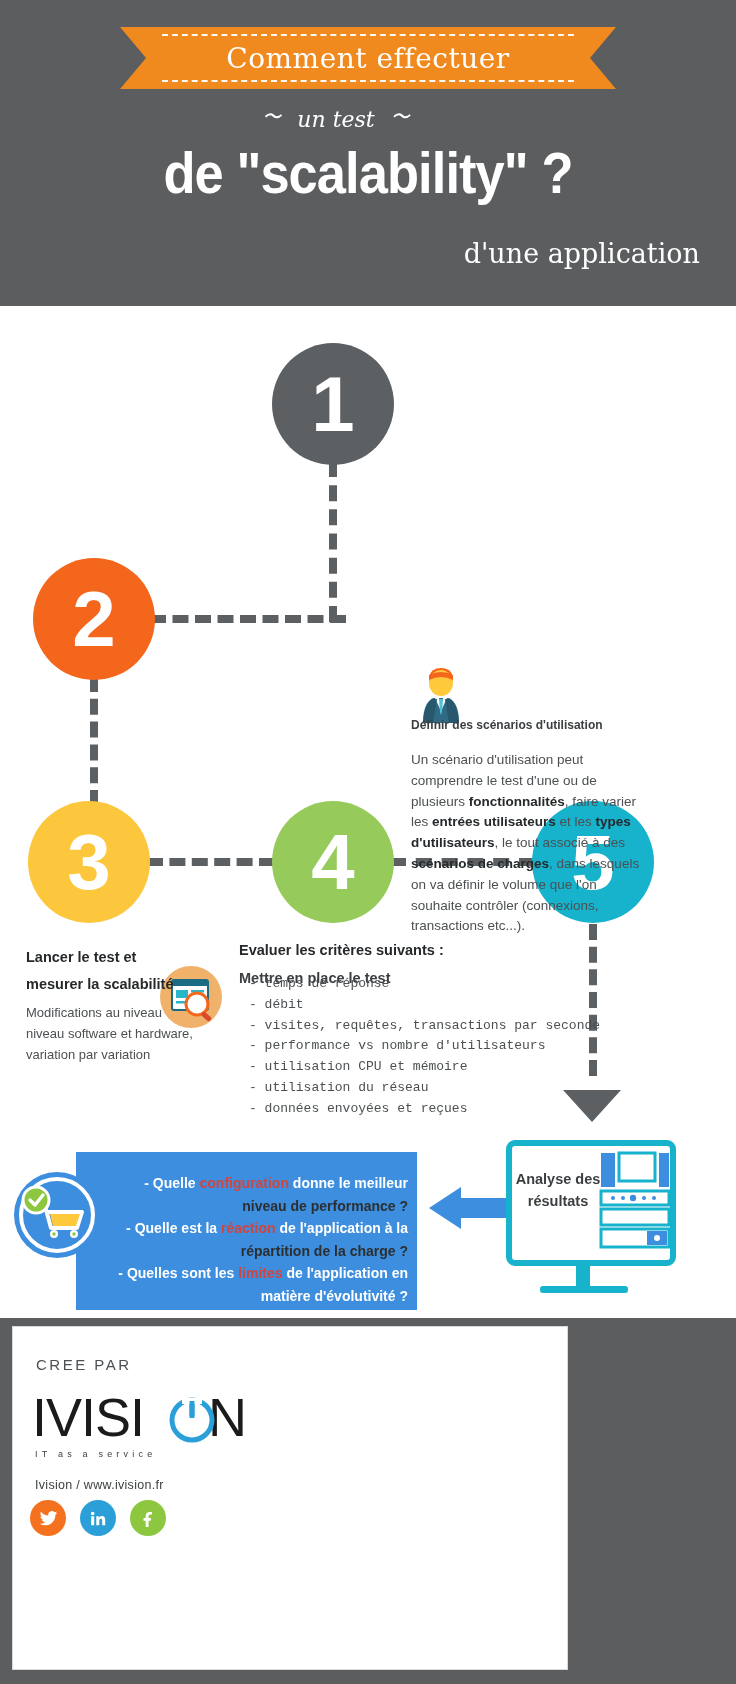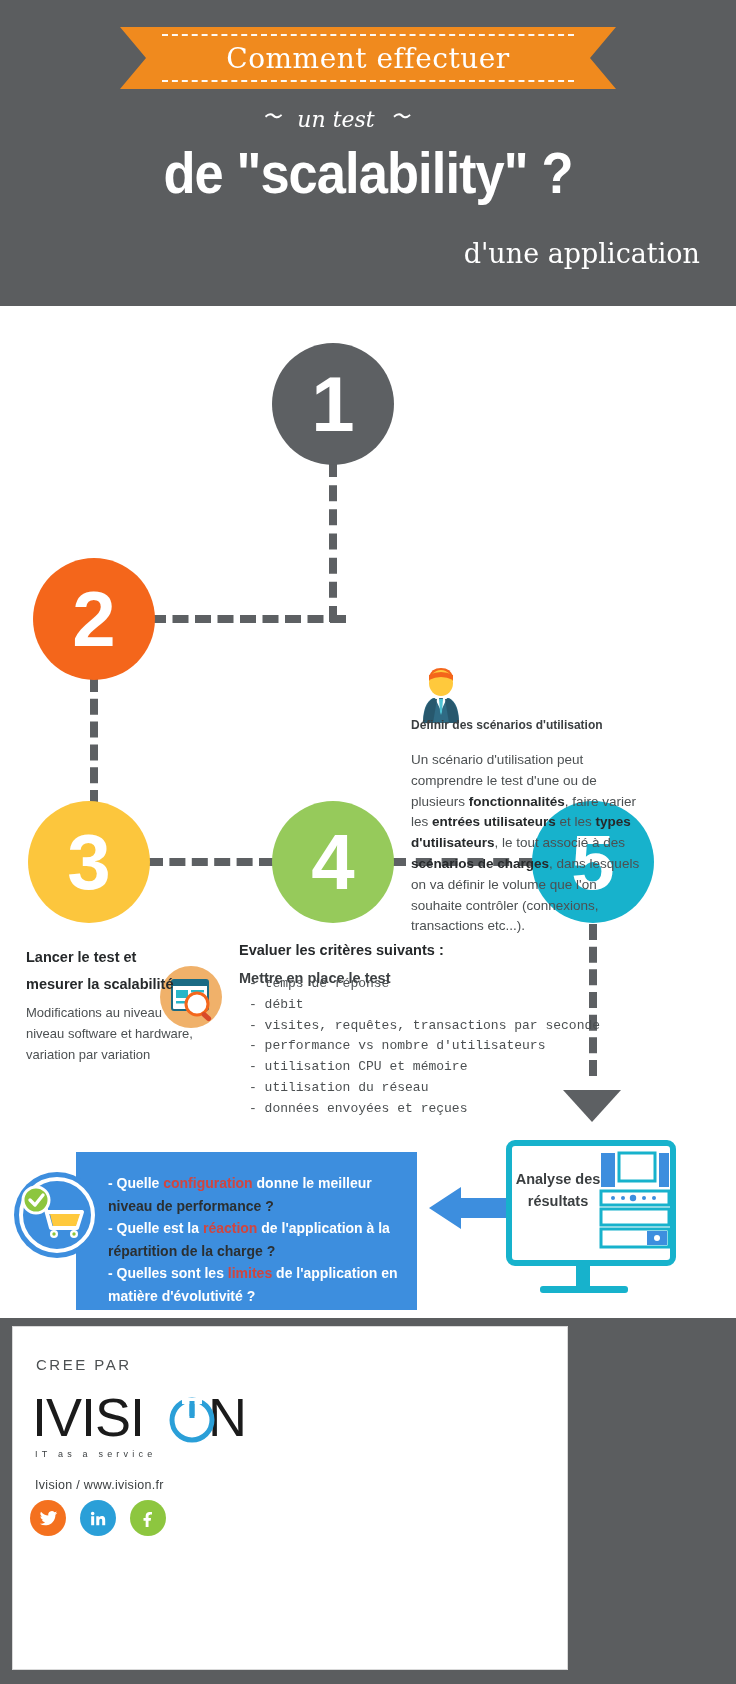--- a/index.html
+++ b/index.html
@@ -183,21 +183,21 @@
   .s4-list li { white-space: nowrap; }
 
   
   .bluebox {
     position: absolute; left: 76px; top: 846px;
     width: 341px; height: 158px;
     background: #3d8ede;
   }
   .bluebox-text {
     position: absolute; left: 108px; top: 866px; width: 300px;
-    font-size: 14px; font-weight: bold; line-height: 22.5px; color: #ffffff;
+    font-size: 14px; font-weight: bold; line-height: 22.5px; color: #ffffff; text-align: right;
   }
   .kw { color: #d1453f; }
   .bluebox-text .dark { color: #2b2f31; }
 
   .check-cart { position: absolute; left: 14px; top: 866px; width: 86px; height: 86px; }
 
   
   .arrow-left {
     position: absolute; left: 427px; top: 880px; width: 84px; height: 44px;
   }

